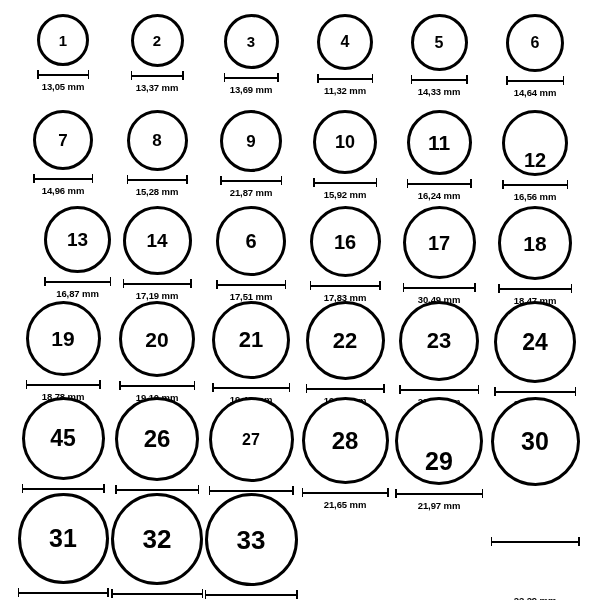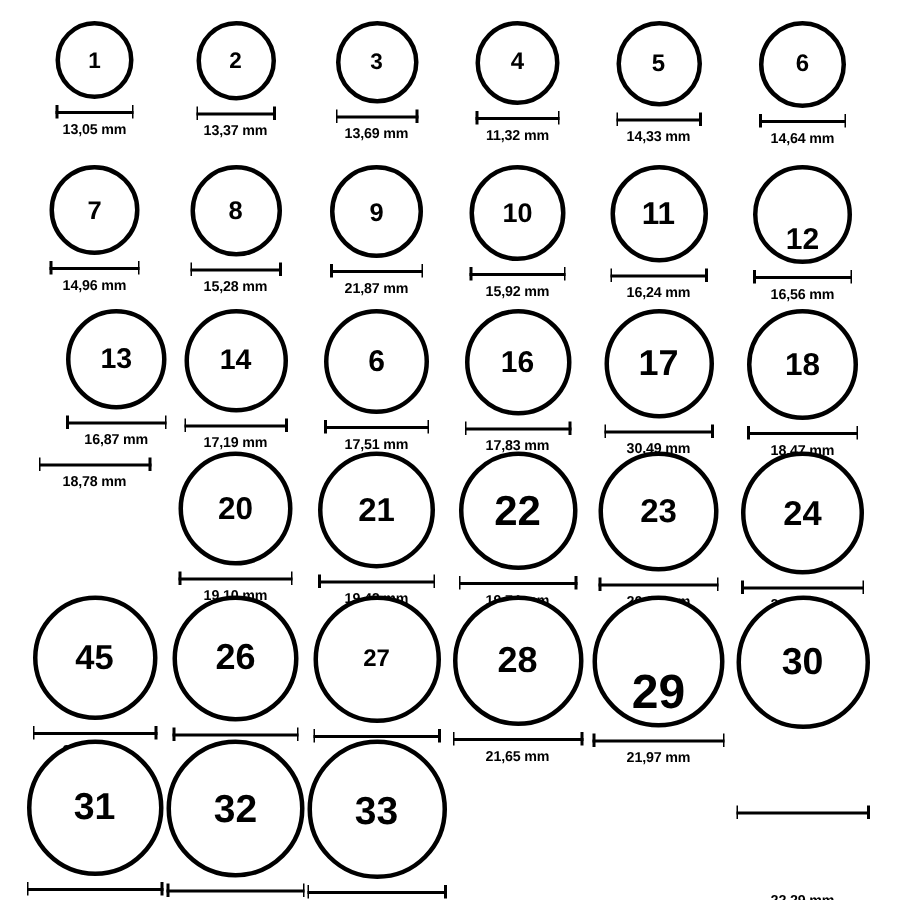--- a/index.html
+++ b/index.html
@@ -249,41 +249,44 @@
       </div>
       <div class="measure" style="width: 71px;">
         <div class="bar"></div>
         <div class="cap left"></div>
         <div class="cap right"></div>
       </div>
       <div class="mm-label">17,83 mm</div>
     </div>
     <div class="ring-cell" style="left: 402.5px; top: 206px; width: 73px;">
       <div class="ring-circle" style="width: 73px; height: 73px;">
-        <span class="ring-number" style="font-size: 24px;">17</span>
+        <span class="ring-number" style="font-size: 20px;">17</span>
       </div>
       <div class="measure" style="width: 73px;">
         <div class="bar"></div>
         <div class="cap left"></div>
         <div class="cap right"></div>
       </div>
       <div class="mm-label">30,49 mm</div>
     </div>
     <div class="ring-cell" style="left: 498px; top: 206px; width: 74px;">
       <div class="ring-circle" style="width: 74px; height: 74px;">
         <span class="ring-number" style="font-size: 21px;">18</span>
       </div>
       <div class="measure" style="width: 74px;">
         <div class="bar"></div>
         <div class="cap left"></div>
         <div class="cap right"></div>
       </div>
       <div class="mm-label">18,47 mm</div>
     </div>
     <div class="ring-cell" style="left: 25.5px; top: 301px; width: 75px;">
+      <div class="ring-circle" style="width: 75px; height: 75px;">
+        <span class="ring-number" style="font-size: 21px;">19</span>
+      </div>
       <div class="measure" style="width: 75px;">
         <div class="bar"></div>
         <div class="cap left"></div>
         <div class="cap right"></div>
       </div>
       <div class="mm-label">18,78 mm</div>
     </div>
     <div class="ring-cell" style="left: 119px; top: 301px; width: 76px;">
       <div class="ring-circle" style="width: 76px; height: 76px;">
         <span class="ring-number" style="font-size: 21px;">20</span>
@@ -301,21 +304,21 @@
       </div>
       <div class="measure" style="width: 78px;">
         <div class="bar"></div>
         <div class="cap left"></div>
         <div class="cap right"></div>
       </div>
       <div class="mm-label">19,42 mm</div>
     </div>
     <div class="ring-cell" style="left: 305.5px; top: 301px; width: 79px;">
       <div class="ring-circle" style="width: 79px; height: 79px;">
-        <span class="ring-number" style="font-size: 28px;">22</span>
+        <span class="ring-number" style="font-size: 22px;">22</span>
       </div>
       <div class="measure" style="width: 79px;">
         <div class="bar"></div>
         <div class="cap left"></div>
         <div class="cap right"></div>
       </div>
       <div class="mm-label">19,74 mm</div>
     </div>
     <div class="ring-cell" style="left: 399px; top: 301px; width: 80px;">
       <div class="ring-circle" style="width: 80px; height: 80px;">
@@ -378,21 +381,21 @@
       </div>
       <div class="measure" style="width: 87px;">
         <div class="bar"></div>
         <div class="cap left"></div>
         <div class="cap right"></div>
       </div>
       <div class="mm-label">21,65 mm</div>
     </div>
     <div class="ring-cell" style="left: 395px; top: 397px; width: 88px;">
       <div class="ring-circle" style="width: 88px; height: 88px;">
-        <span class="ring-number" style="font-size: 32px; margin-top: 40px;">29</span>
+        <span class="ring-number" style="font-size: 25px; margin-top: 40px;">29</span>
       </div>
       <div class="measure" style="width: 88px;">
         <div class="bar"></div>
         <div class="cap left"></div>
         <div class="cap right"></div>
       </div>
       <div class="mm-label">21,97 mm</div>
     </div>
     <div class="ring-cell" style="left: 490.5px; top: 397px; width: 89px; gap: 47px;">
       <div class="ring-circle" style="width: 89px; height: 89px;">

